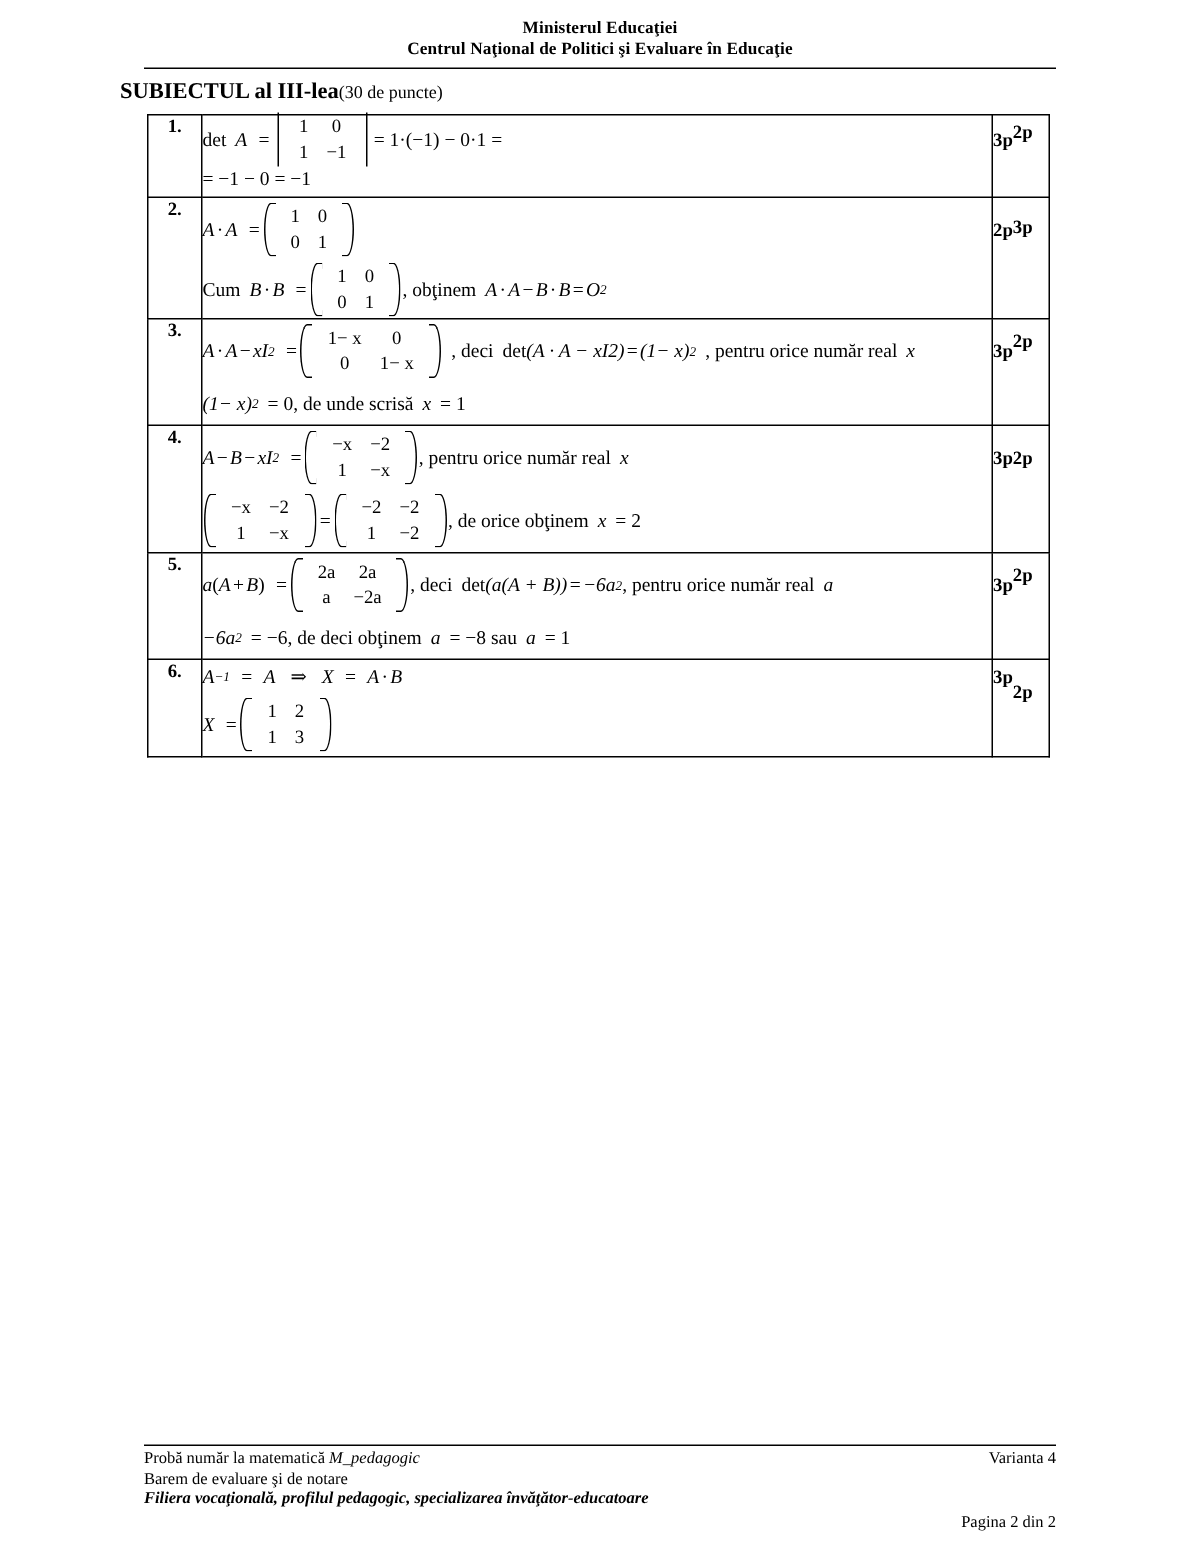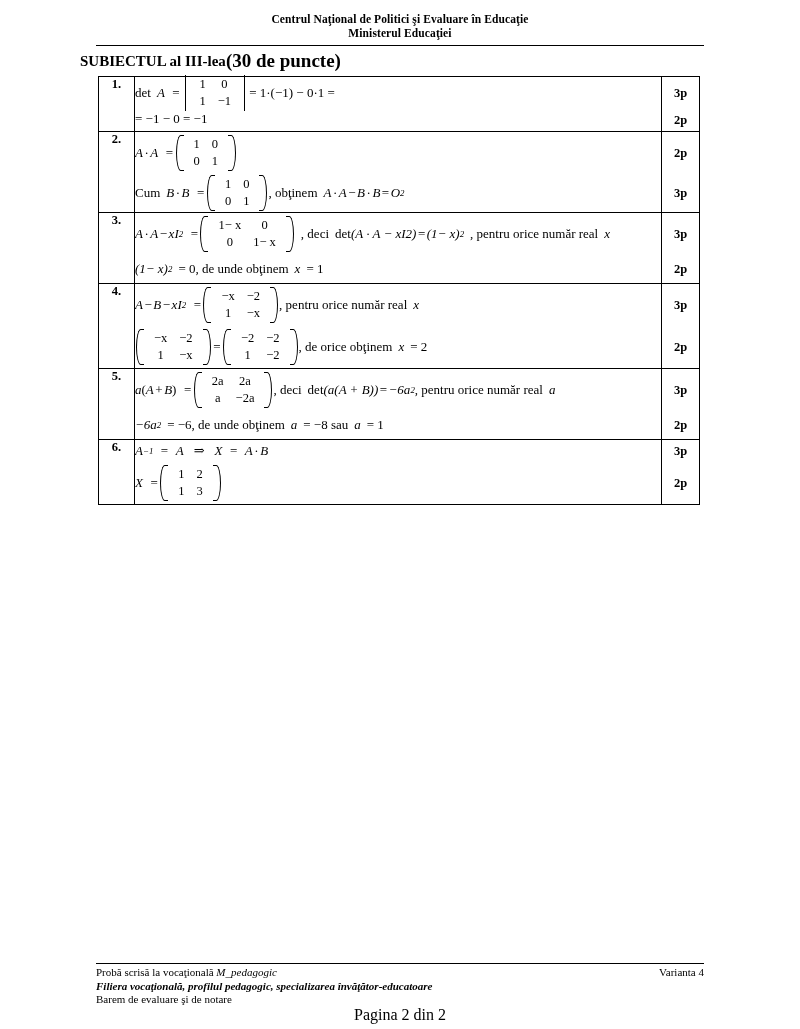--- a/index.html
+++ b/index.html
@@ -56,22 +56,22 @@
     width: 608px;
     height: 24px;
     display: flex;
     align-items: center;
   }
   .title-left {
     font-size: 15px;
     font-weight: bold;
   }
   .title-right {
-    font-size: 19px;
-    font-weight: bold;
+    font-size: 12px;
+    font-weight: normal;
   }
 
   
   .barem-table {
     position: absolute;
     left: 98px;
     top: 76px;
     width: 601px;
     border-collapse: collapse;
     table-layout: fixed;
@@ -94,21 +94,20 @@
 
   .cell-body {
     padding: 1px 6px 2px 8px;
   }
 
   .cell-pts {
     padding: 0;
   }
   .pts-stack {
     display: flex;
-    flex-direction: column;
     height: 100%;
   }
   .pt {
     font-size: 12.5px;
     font-weight: bold;
     text-align: center;
     display: flex;
     align-items: center;
     justify-content: center;
   }
@@ -204,34 +203,34 @@
   }
   .f-row {
     display: flex;
     justify-content: space-between;
     line-height: 13.5px;
   }
   .f-line { line-height: 13.5px; }
   .f-italic { font-style: italic; }
   .f-bolditalic { font-style: italic; font-weight: bold; }
   .f-center {
-    text-align: center;
+    text-align: right;
     line-height: 14px;
-    font-size: 16px;
+    font-size: 11px;
     padding-top: 1px;
   }
 </style>
 </head>
 <body>
 
 <div class="page">
 
   <div class="doc-header">
+    <div class="hline">Ministerul Educaţiei</div>
     <div class="hline">Centrul Naţional de Politici şi Evaluare în Educaţie</div>
-    <div class="hline">Ministerul Educaţiei</div>
   </div>
   <div class="header-rule"></div>
 
   <div class="title-bar">
     <div class="title-left">SUBIECTUL al III-lea</div>
     <div class="title-right">(30 de puncte)</div>
   </div>
 
   <table class="barem-table">
     <colgroup>
@@ -369,21 +368,21 @@
               <sup class="exp">2</sup>
               <span class="sp"></span>
           <span class="txt">, pentru orice număr real</span>
               <span class="sp"></span>
           <span class="v">x</span>
         </div>
         <div class="mline" style="height:28px;">
           <span class="v">(1− x)</span>
               <sup class="exp">2</sup>
               <span class="sp"></span>
-          <span class="txt">= 0, de unde obţinem</span>
+          <span class="txt">= 0, de unde scrisă</span>
               <span class="sp"></span>
           <span class="v">x</span>
               <span class="sp"></span>
           <span class="txt">= 1</span>
         </div>
       </td>
       <td class="cell-pts">
         <div class="pts-stack" style="height:70px;">
           <div class="pt" style="height:42px;">3p</div>
           <div class="pt" style="height:28px;">2p</div>
@@ -485,21 +484,21 @@
           <span class="v">−6a</span>
               <sup class="exp">2</sup>
           <span class="txt">, pentru orice număr real</span>
               <span class="sp"></span>
           <span class="v">a</span>
         </div>
         <div class="mline" style="height:28px;">
           <span class="v">−6a</span>
               <sup class="exp">2</sup>
               <span class="sp"></span>
-          <span class="txt">= −6, de unde obţinem</span>
+          <span class="txt">= −6, de deci obţinem</span>
               <span class="sp"></span>
           <span class="v">a</span>
               <span class="sp"></span>
           <span class="txt">= −8 sau</span>
               <span class="sp"></span>
           <span class="v">a</span>
               <span class="sp"></span>
           <span class="txt">= 1</span>
         </div>
       </td>
@@ -555,21 +554,21 @@
         </div>
       </td>
     </tr>
 
     </tbody>
   </table>
 
   <div class="footer-rule"></div>
   <div class="footer">
     <div class="f-row">
-      <div class="f-line"><span>Probă scrisă la vocaţională </span><span class="f-italic">M_pedagogic</span></div>
+      <div class="f-line"><span>Probă număr la matematică </span><span class="f-italic">M_pedagogic</span></div>
       <div class="f-line">Varianta 4</div>
     </div>
+    <div class="f-line">Barem de evaluare şi de notare</div>
     <div class="f-line f-bolditalic">Filiera vocaţională, profilul pedagogic, specializarea învăţător-educatoare</div>
-    <div class="f-line">Barem de evaluare şi de notare</div>
     <div class="f-center">Pagina 2 din 2</div>
   </div>
 
 </div>
 
 </body></html>

